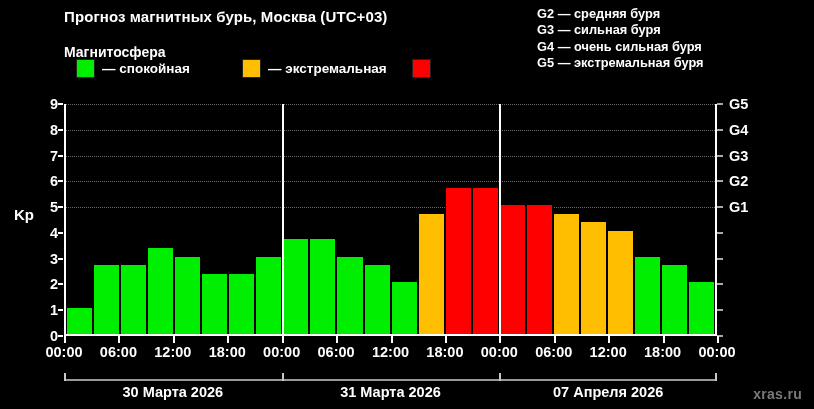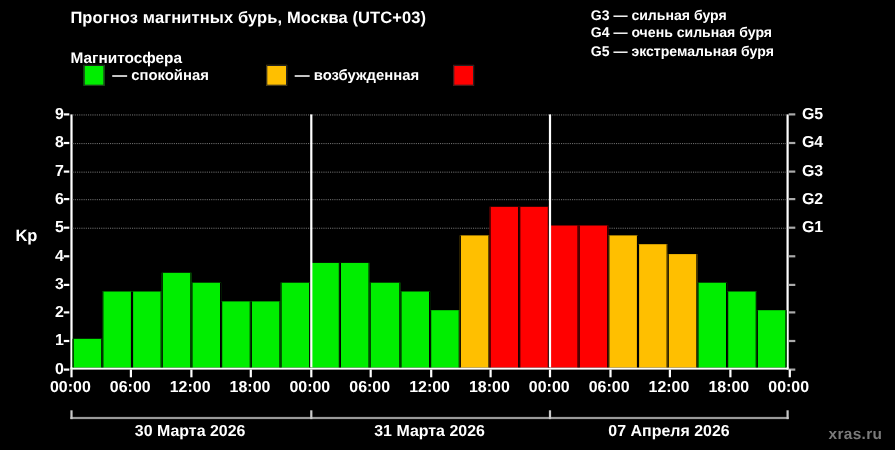--- a/index.html
+++ b/index.html
@@ -60,27 +60,28 @@
 <div id="title">Прогноз магнитных бурь, Москва (UTC+03)</div>
 <div id="magsphere">Магнитосфера</div>
 
 <div id="legend">
     <div class="lg-item" style="position: absolute; left: 0px;">
       <span class="lg-sw" style="background: rgb(0, 238, 0);"></span>
       <span class="lg-txt">— спокойная</span>
     </div>
     <div class="lg-item" style="position: absolute; left: 166px;">
       <span class="lg-sw" style="background: rgb(255, 191, 0);"></span>
-      <span class="lg-txt">— возбужденная</span>
+      <span class="lg-txt">— экстремальная</span>
     </div>
     <div class="lg-item" style="position: absolute; left: 336px;">
       <span class="lg-sw" style="background: rgb(255, 0, 0);"></span>
     </div>
   </div>
 <div id="gscale">
+    <div class="g-line">G2 — средняя буря</div>
     <div class="g-line">G3 — сильная буря</div>
     <div class="g-line">G4 — очень сильная буря</div>
     <div class="g-line">G5 — экстремальная буря</div>
   </div>
 
 <div id="yaxis">
     <div class="ytick" style="top: 232px; width: 52px;">0</div>
     <div class="ytickmark" style="top: 232px;"></div>
     <div class="ytick" style="top: 206.222px; width: 52px;">1</div>
     <div class="ytickmark" style="top: 206.222px;"></div>

